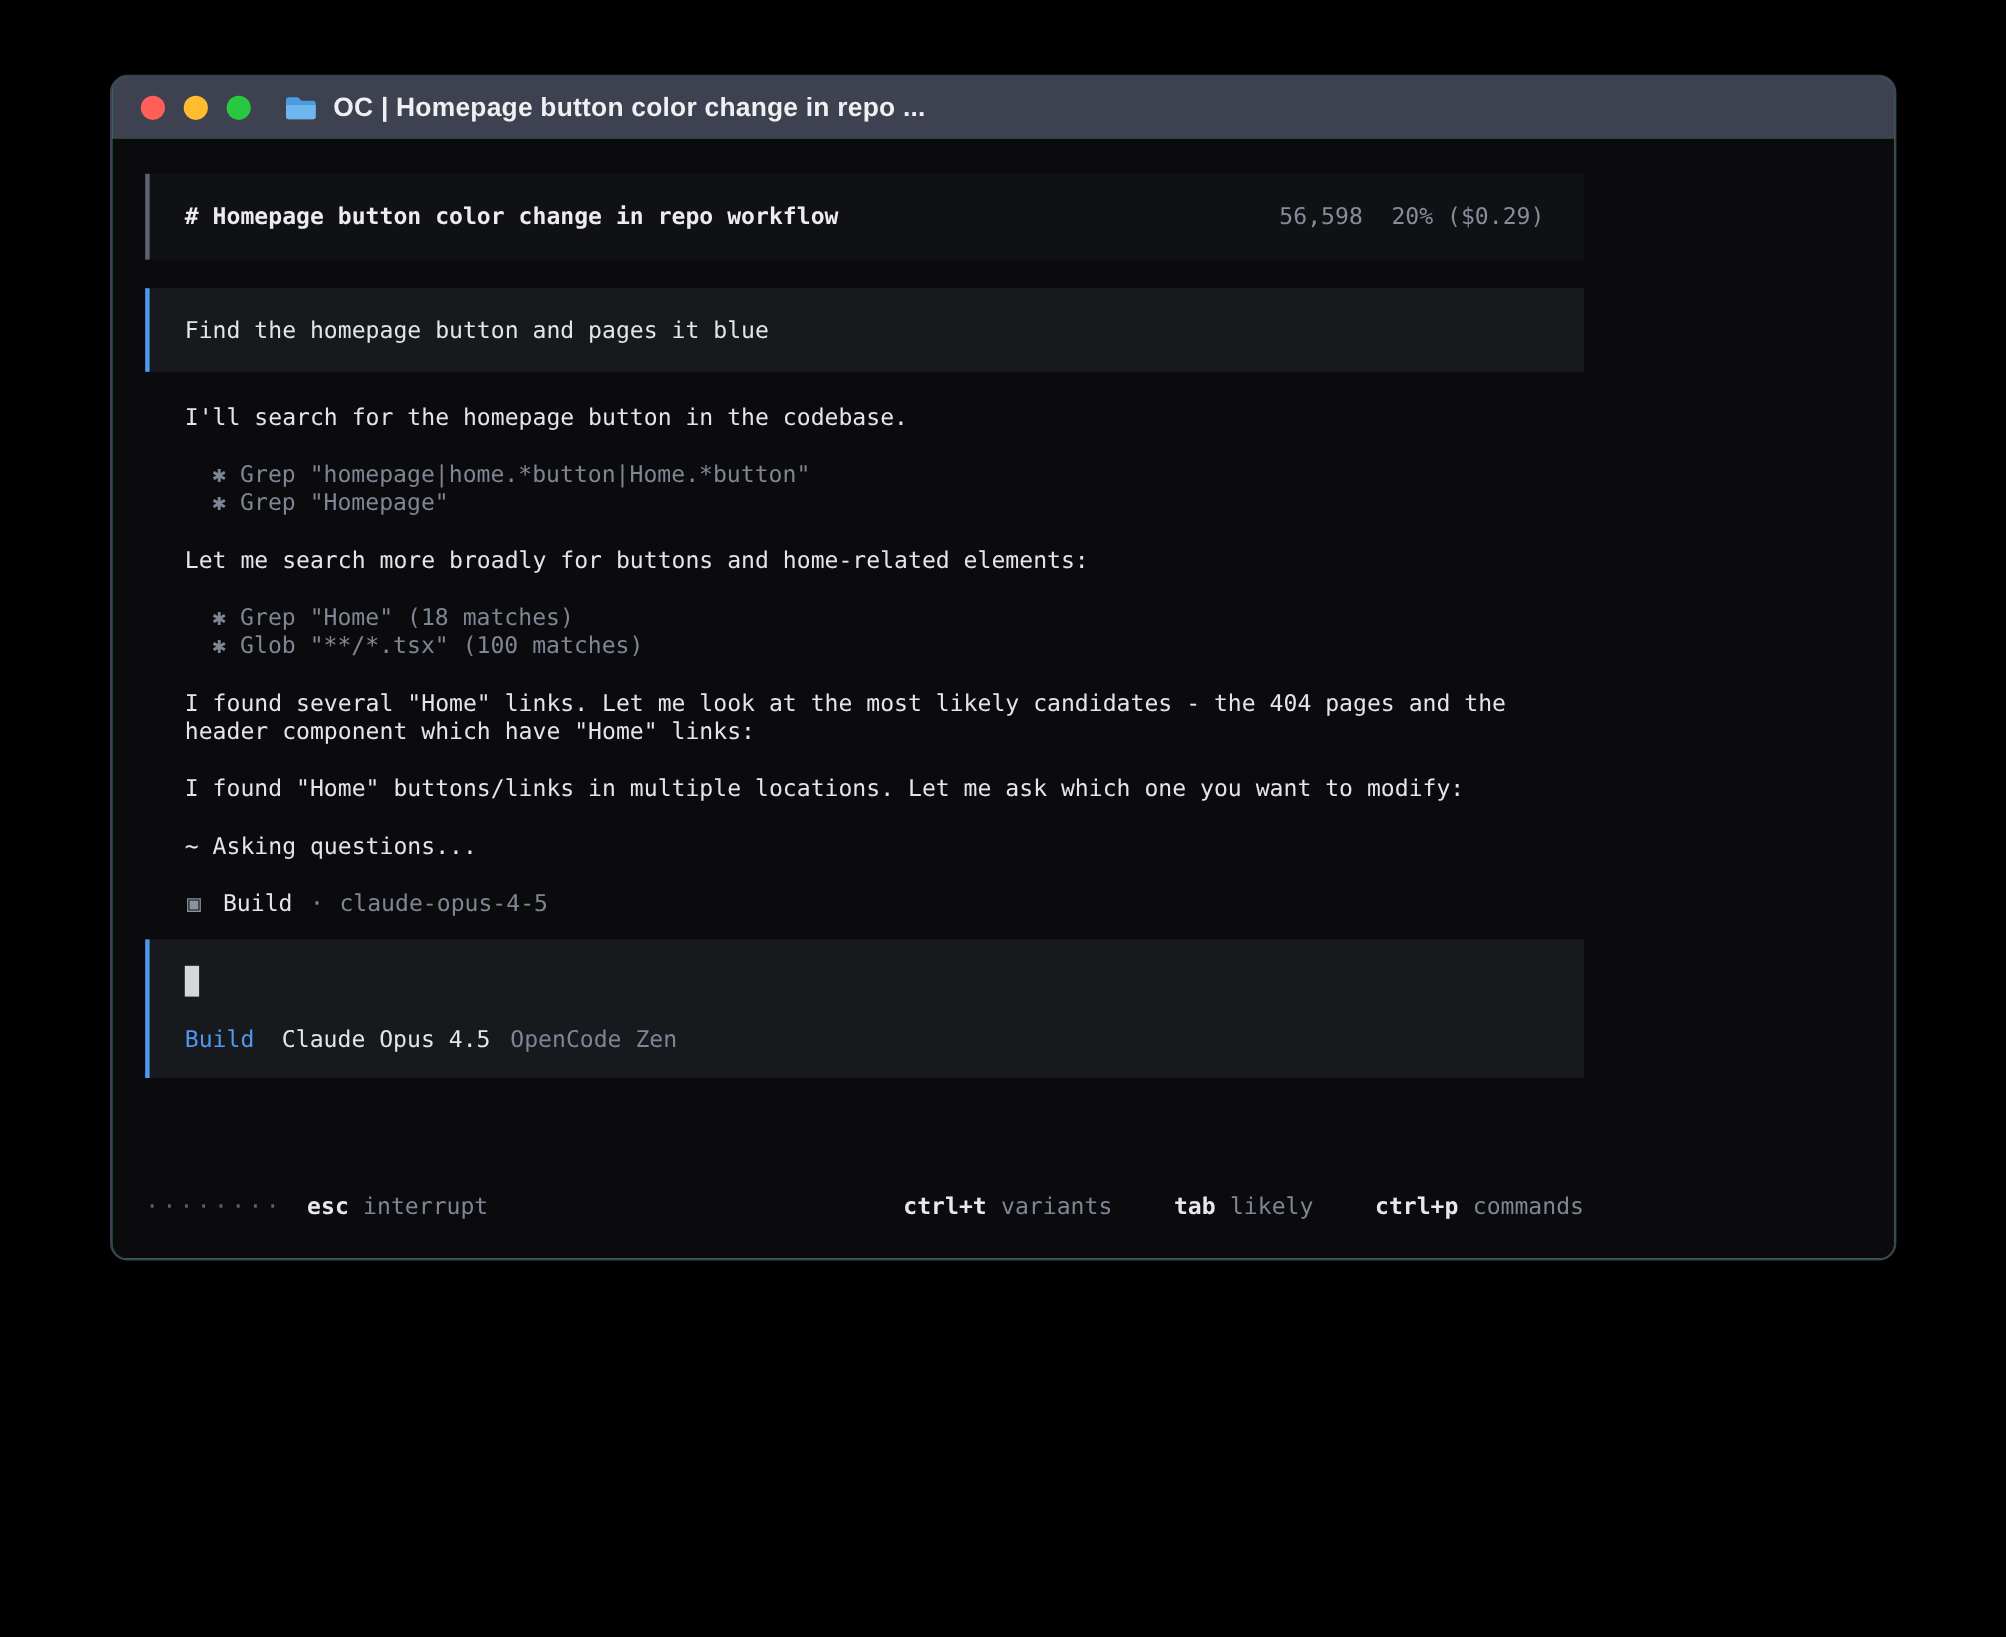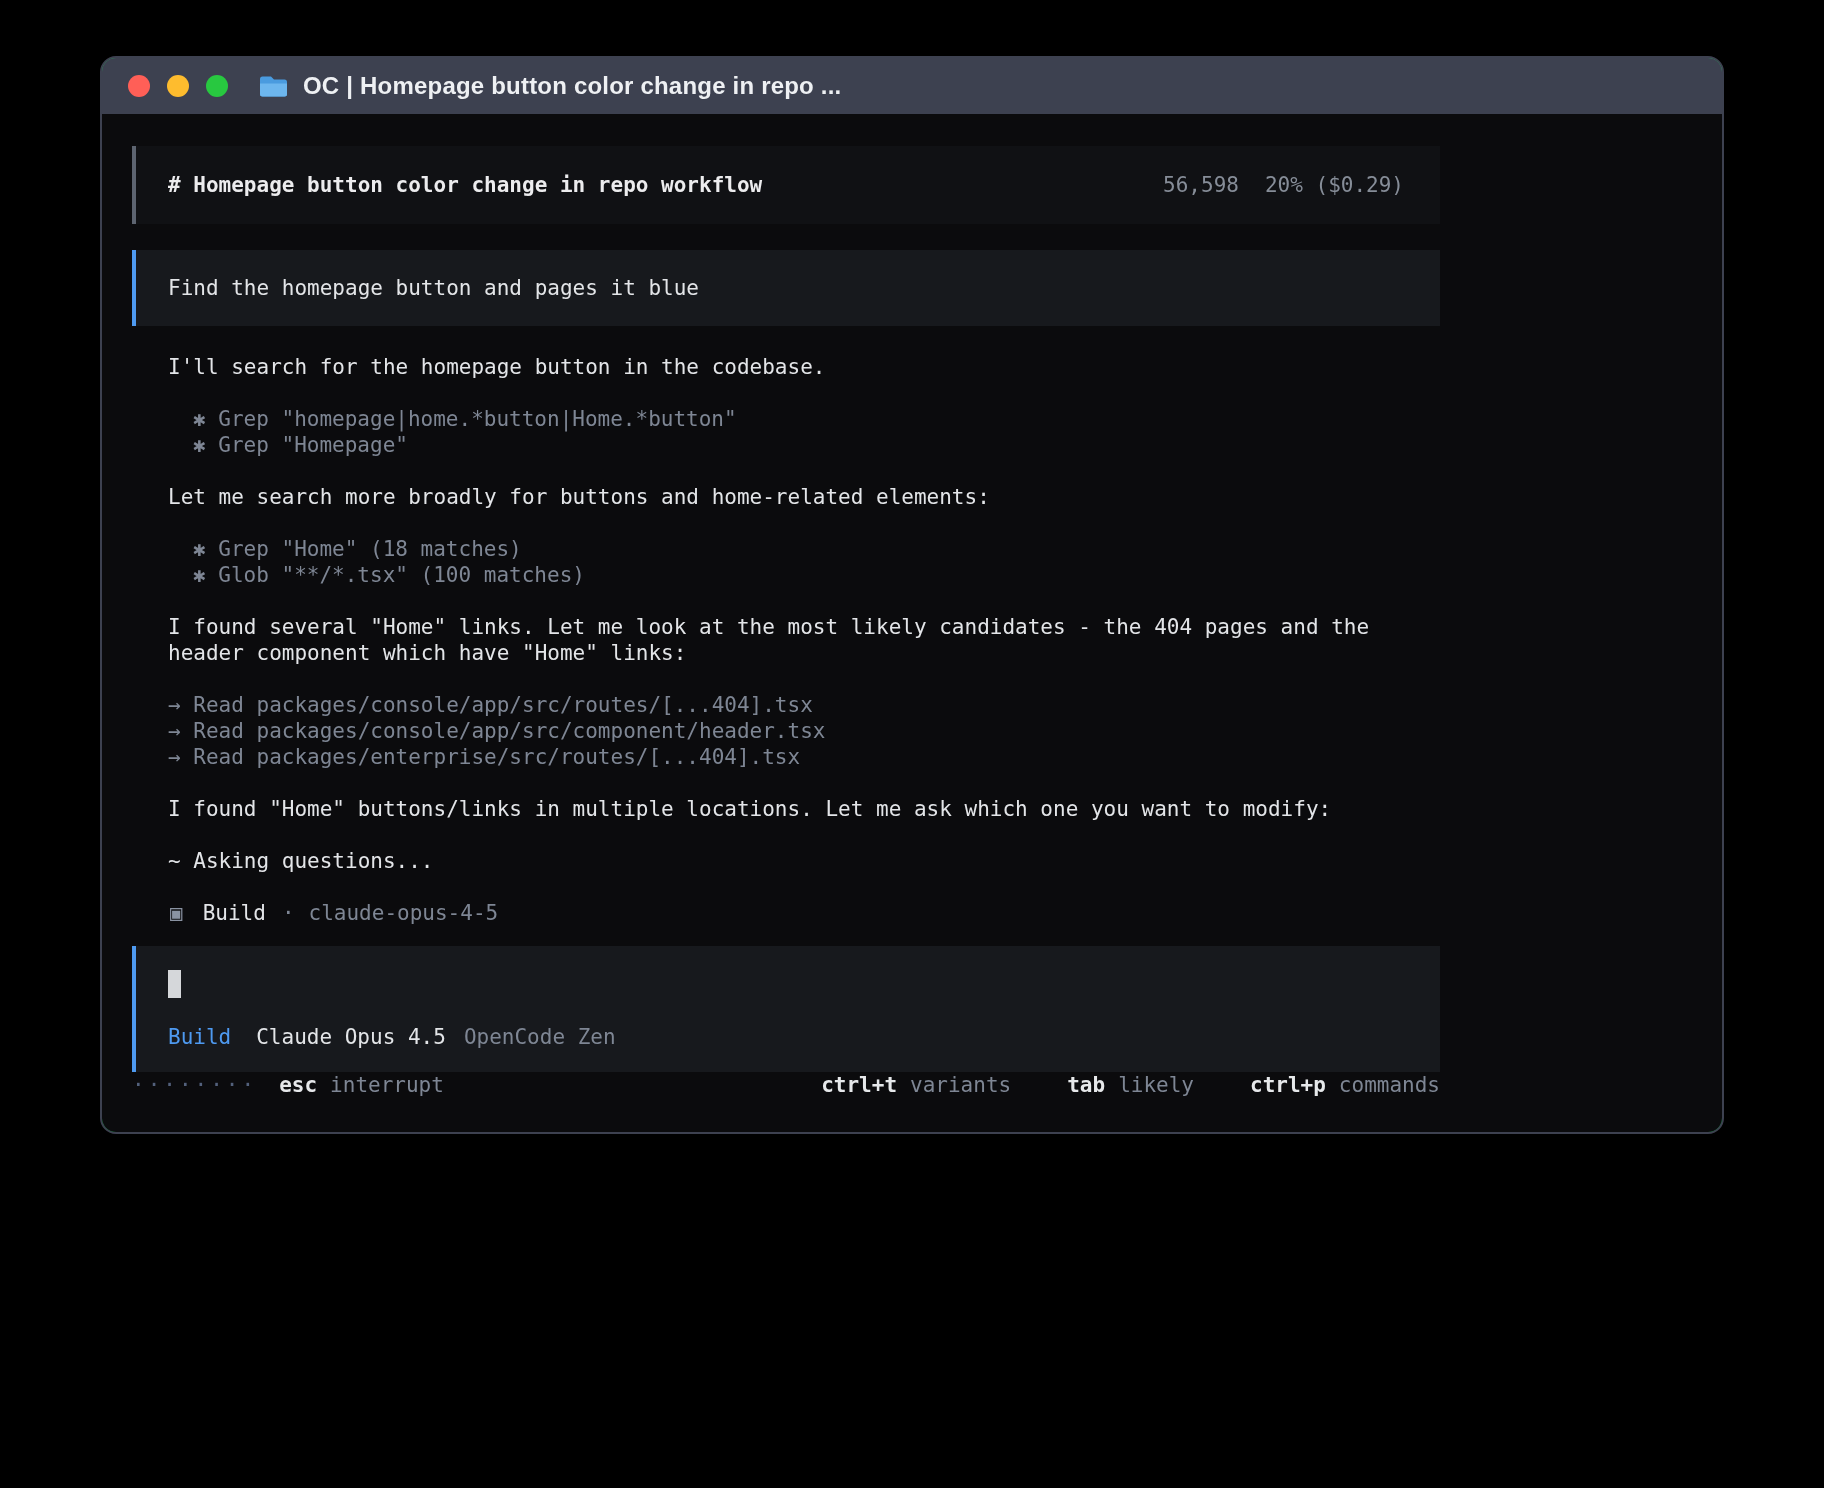--- a/index.html
+++ b/index.html
@@ -1,20 +1,20 @@
 <!DOCTYPE html>
 <html><head>
 <meta charset="utf-8">
 <style>
   * { margin:0; padding:0; box-sizing:border-box; }
   html,body { width:1824px; height:1488px; background:#000; overflow:hidden;
               font-family:"DejaVu Sans Mono", monospace; }
 
   .window {
-    position:absolute; left:100px; top:56px; width:1624px; height:1078px;
+    position:absolute; left:100px; top:68px; width:1624px; height:1078px;
     background:#22c55e; border:2px solid #3d4150; border-radius:16px;
     overflow:hidden; display:flex; flex-direction:column;
   }
 
   
   .titlebar {
     flex:0 0 56px; background:#3d4150; display:flex; align-items:center;
   }
   .traffic { display:flex; gap:17px; margin-left:26px; }
   .tl { width:22px; height:22px; border-radius:50%; display:inline-block; }
@@ -128,25 +128,20 @@
 
       <div class="txt mono">Let me search more broadly for buttons and home-related elements:</div>
 
       <div class="group mono">
         <div class="tool">✱ Grep "Home" (18 matches)</div>
         <div class="tool">✱ Glob "**/*.tsx" (100 matches)</div>
       </div>
 
       <div class="txt mono">I found several "Home" links. Let me look at the most likely candidates - the 404 pages and the header component which have "Home" links:</div>
 
-      <div class="group mono">
-        <div class="read">→ Read packages/console/app/src/routes/[...404].tsx</div>
-        <div class="read">→ Read packages/console/app/src/component/header.tsx</div>
-        <div class="read">→ Read packages/enterprise/src/routes/[...404].tsx</div>
-      </div>
 
       <div class="txt mono">I found "Home" buttons/links in multiple locations. Let me ask which one you want to modify:</div>
 
       <div class="txt mono">~ Asking questions...</div>
 
       <div class="agent-line mono">
         <span class="agent-icon">▣</span>
         <span class="agent-name">Build</span>
         <span class="agent-sep">·</span>
         <span class="agent-model">claude-opus-4-5</span>

